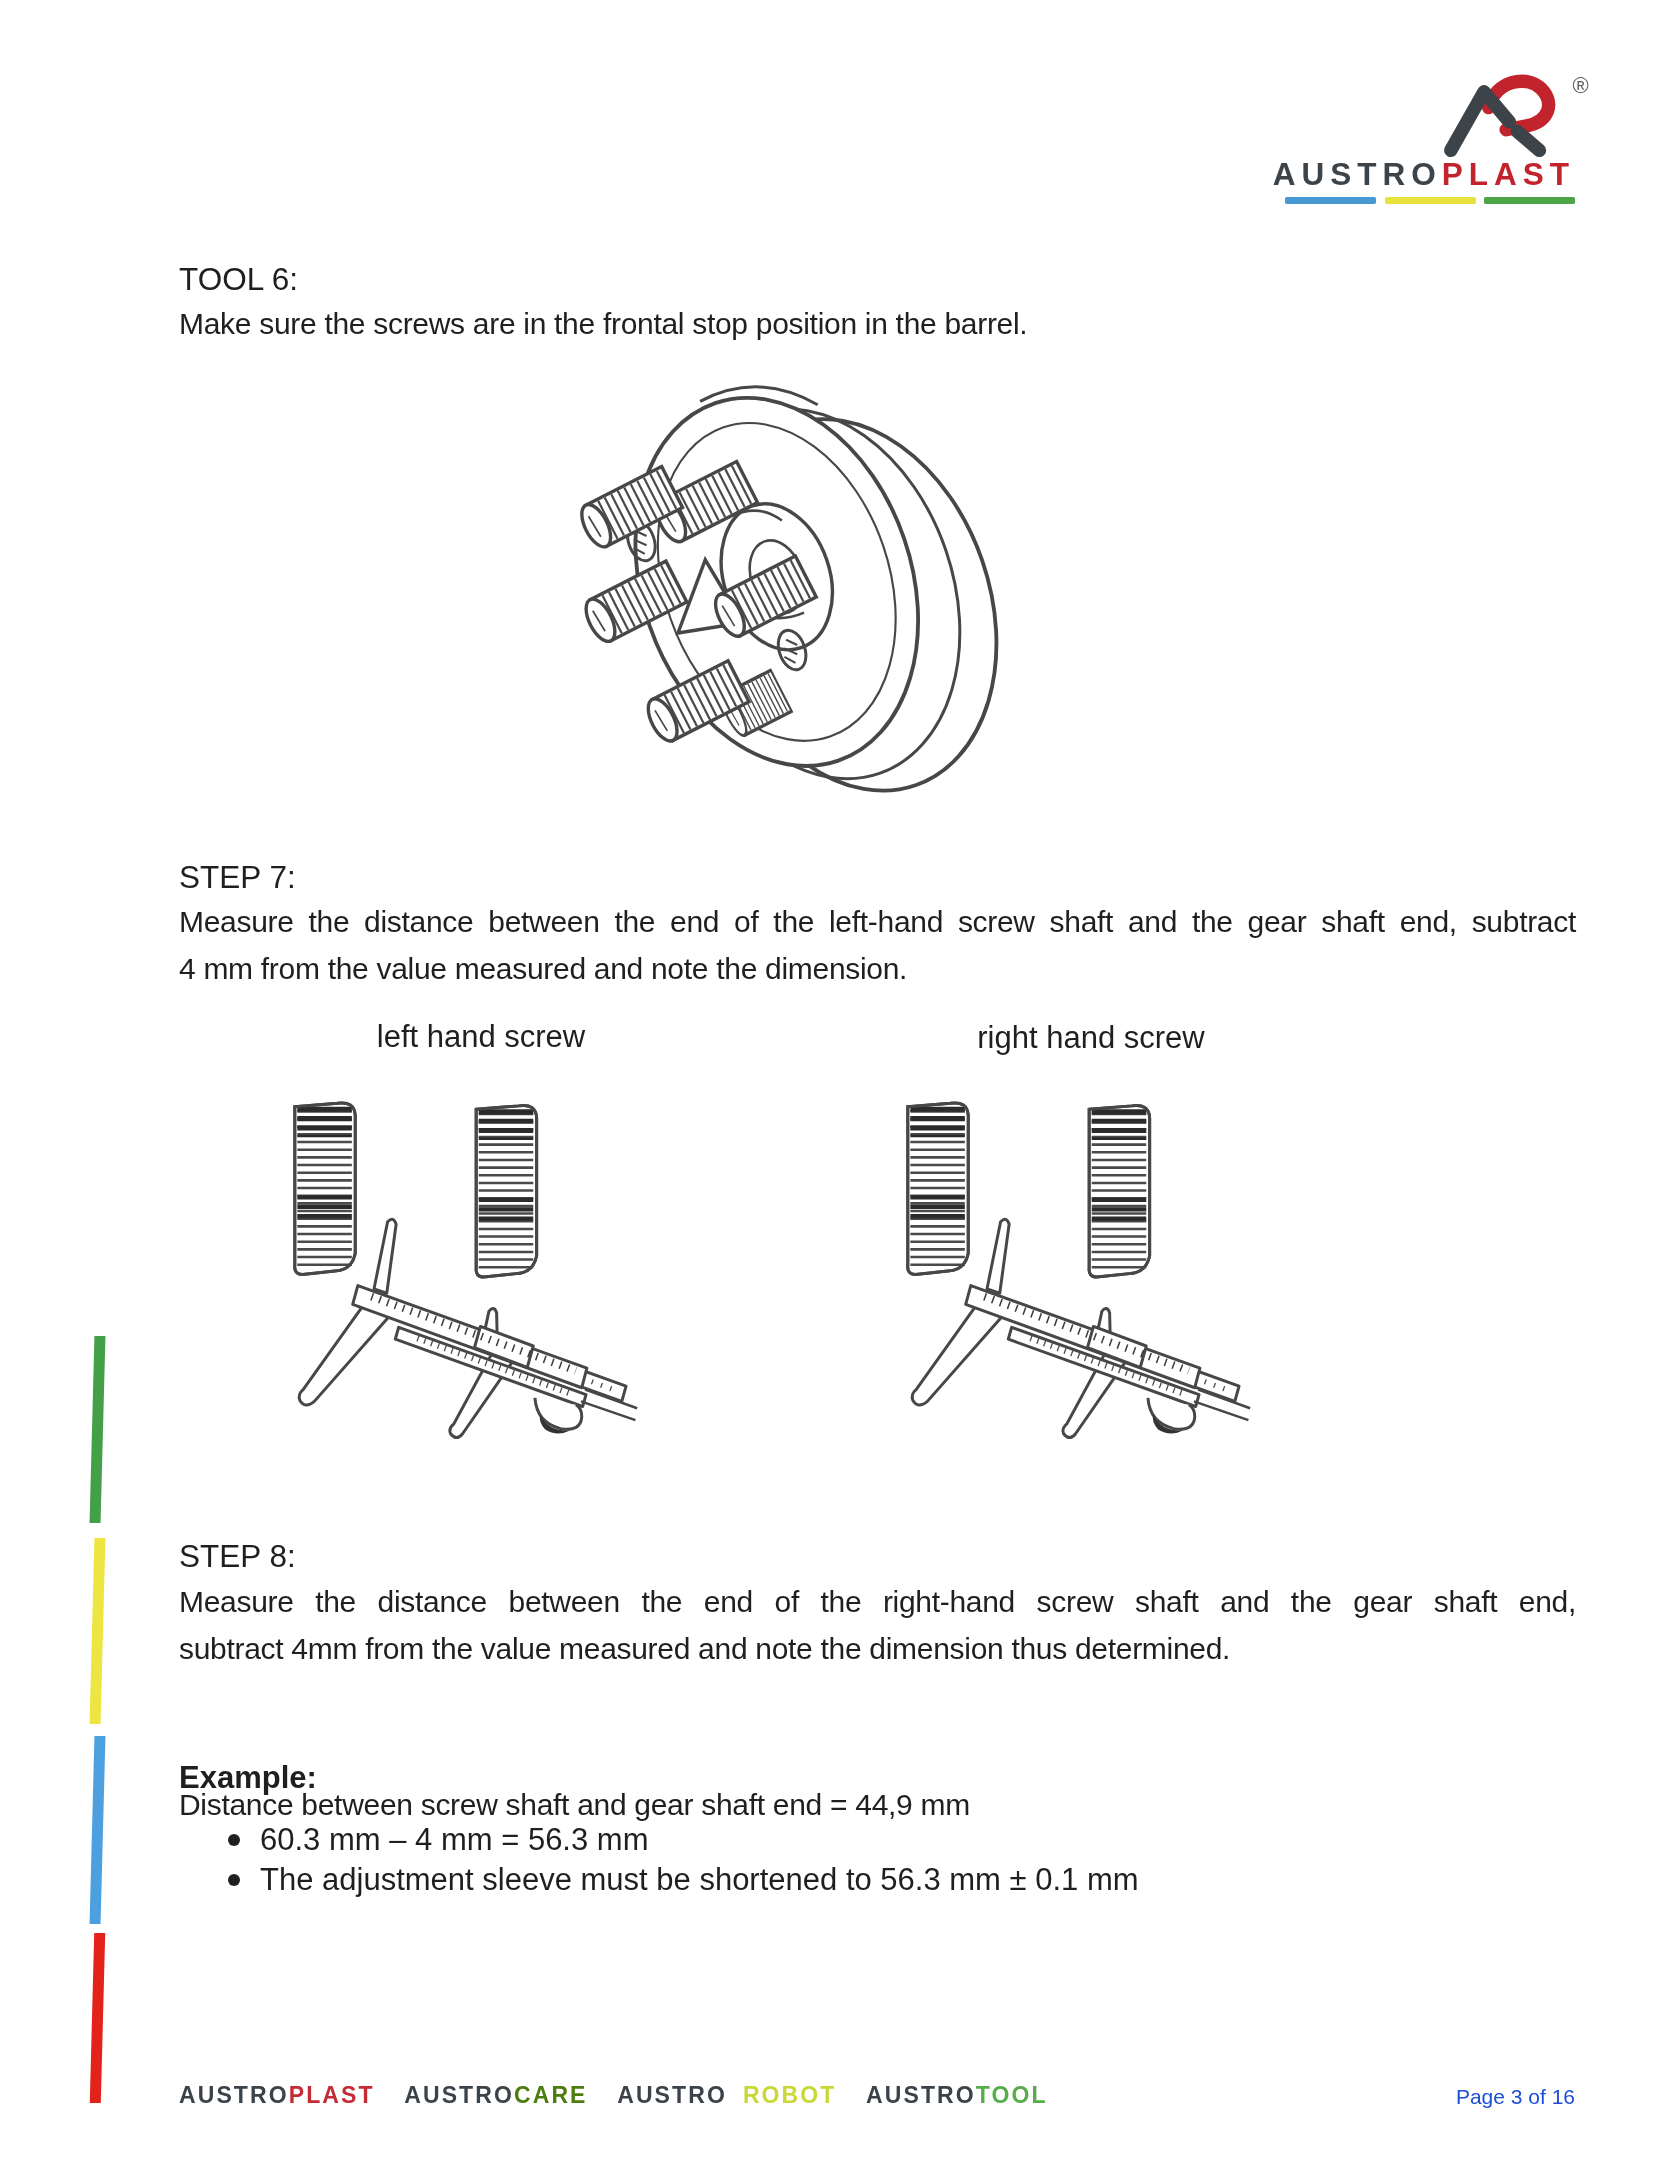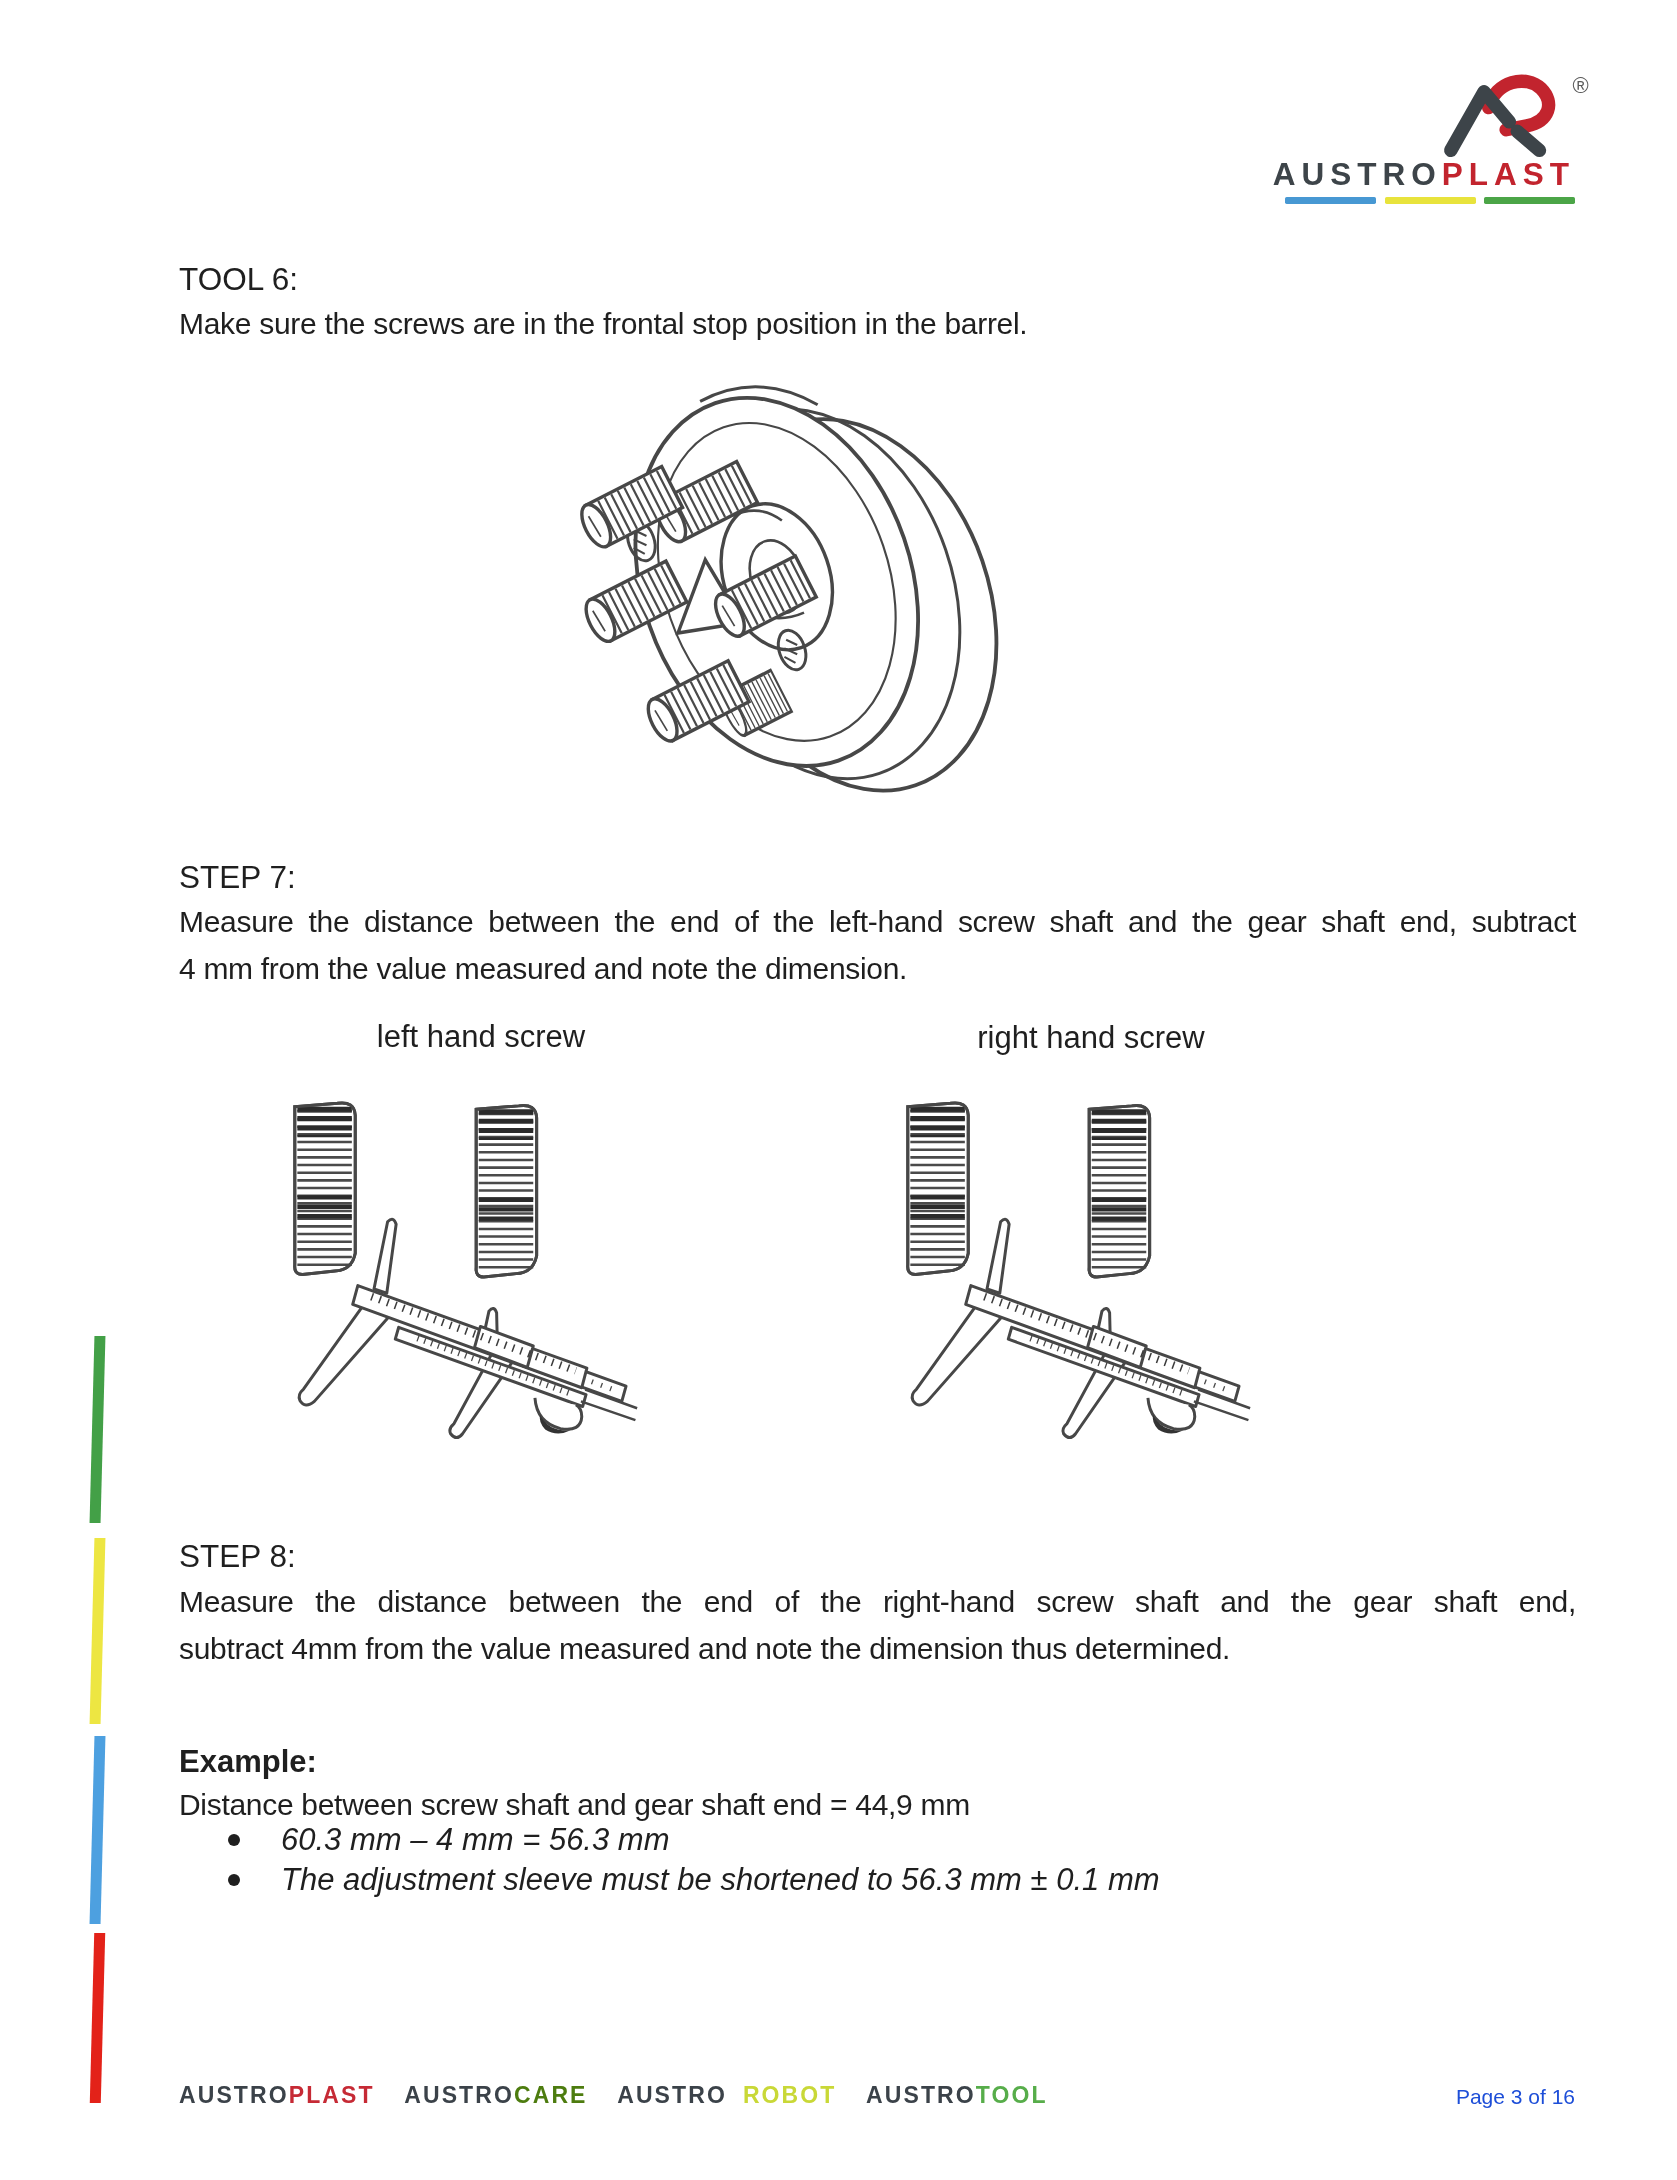--- a/index.html
+++ b/index.html
@@ -15,24 +15,24 @@
   .logo-underline{position:absolute;top:136px;right:0;width:290px;display:flex;gap:8.5px;}
   .logo-underline .seg{flex:1;height:6.8px;border-radius:1.7px;}
   
   .margin-bar{position:absolute;left:92px;width:11px;transform:skewX(-1.5deg);}
   
   .sec-title{position:absolute;left:179px;font-size:31.5px;line-height:37px;white-space:nowrap;}
   .sec-body{position:absolute;left:179px;width:1397px;font-size:30px;letter-spacing:-0.3px;}
   .sec-body .jline{line-height:47px;text-align:justify;text-align-last:justify;}
   .sec-body .lline{line-height:47px;text-align:left;}
   .fig-label{position:absolute;font-size:31px;width:290px;text-align:center;white-space:nowrap;}
-  .bold{font-weight:bold;}
+  .bold{font-weight:bold;margin-top:16px;}
   .bullet-row{position:absolute;left:228px;width:1278px;display:flex;font-size:31px;line-height:39px;}
   .bullet-dot{width:12px;height:12px;border-radius:50%;background:#1f1f1f;margin-top:13.6px;flex:0 0 12px;}
-  .bullet-text{margin-left:41px;white-space:nowrap;font-style:italic;}
+  .bullet-text{margin-left:20px;white-space:nowrap;}
   
   .fig{position:absolute;}
   
   .footer-brands{position:absolute;left:179px;top:2082px;font-size:23px;font-weight:bold;letter-spacing:2.1px;white-space:nowrap;}
   .footer-brands .brand{margin-right:22px;}
   .page-num{position:absolute;top:2085px;right:102px;font-size:21px;color:#1d4ed8;}
 </style>
 </head>
 <body>
 

